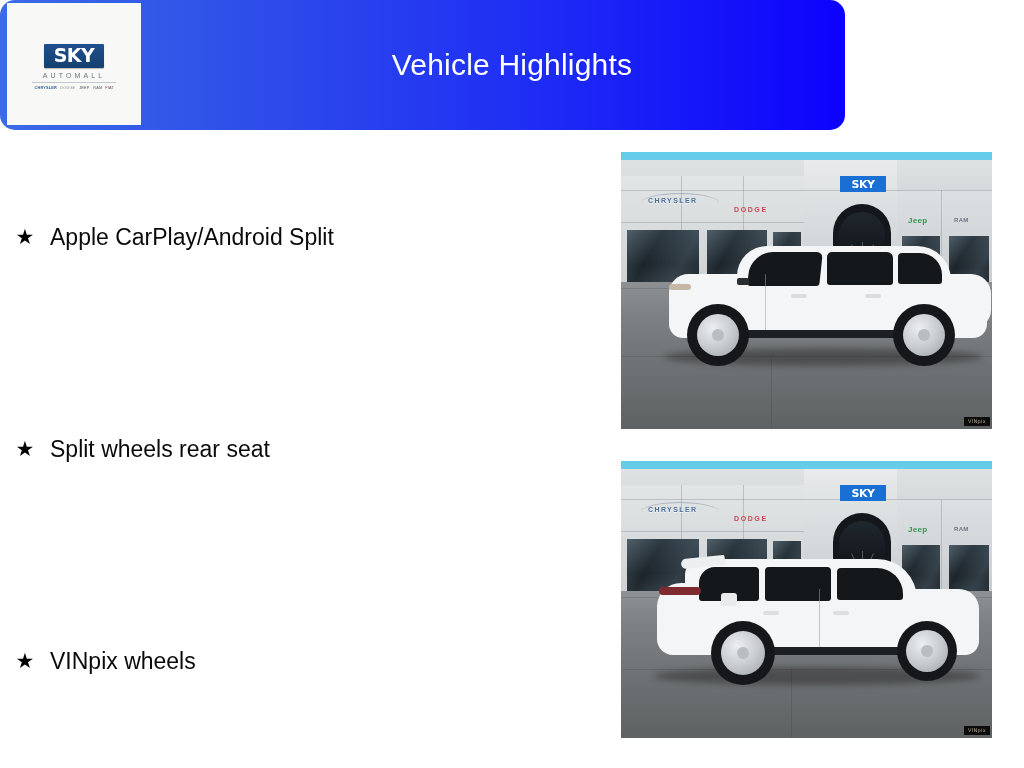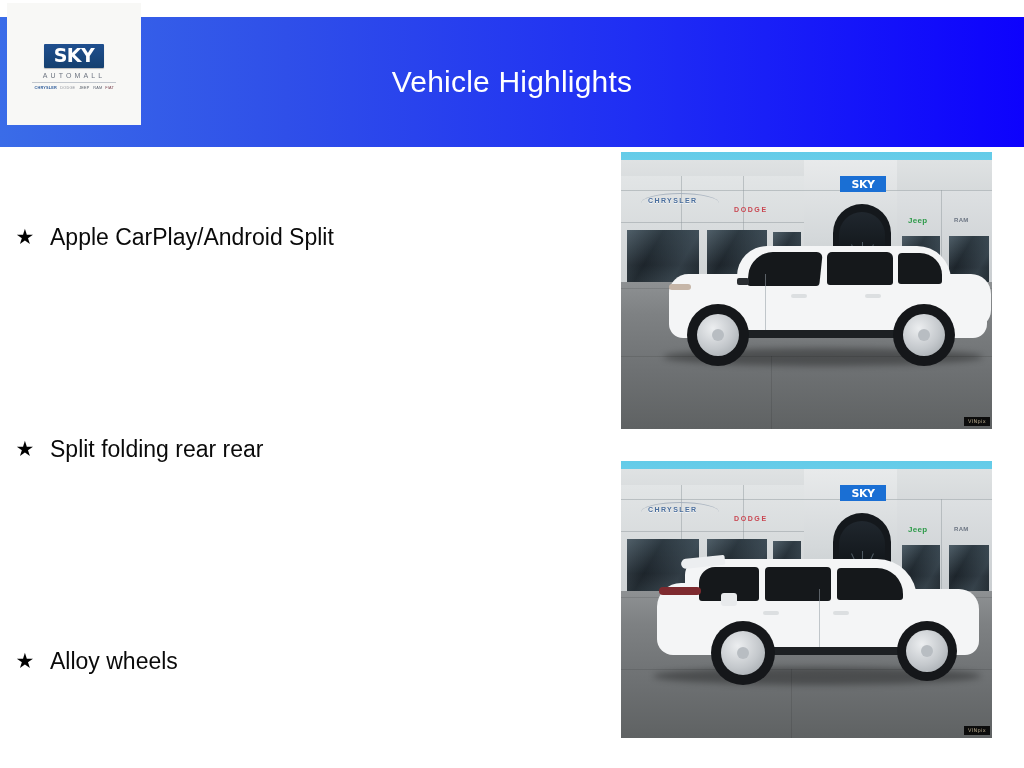--- a/index.html
+++ b/index.html
@@ -17,24 +17,25 @@
     position: relative;
     width: 1024px;
     height: 768px;
     background: #ffffff;
   }
 
   
   #header-bar {
     position: absolute;
     left: 0;
-    top: 17px;
-    width: 1024px;
+    top: 0;
+    width: 845px;
     height: 130px;
     background: linear-gradient(90deg, #3a6ce8 0%, #2f4fe9 28%, #1f2ef4 62%, #0d02fd 100%);
+    border-radius: 15px;
   }
 
   #header-title {
     position: absolute;
     left: 0;
     top: 0;
     width: 1024px;
     height: 130px;
     display: flex;
     align-items: center;
@@ -467,26 +468,26 @@
 
   <div id="bullet-list">
 
     <div class="bullet-row" data-index="0">
       <span class="bullet-star">★</span>
       <span class="bullet-text">Apple CarPlay/Android Split</span>
     </div>
 
     <div class="bullet-row" data-index="1">
       <span class="bullet-star">★</span>
-      <span class="bullet-text">Split folding rear rear</span>
+      <span class="bullet-text">Split wheels rear seat</span>
     </div>
 
     <div class="bullet-row" data-index="2">
       <span class="bullet-star">★</span>
-      <span class="bullet-text">Alloy wheels</span>
+      <span class="bullet-text">VINpix wheels</span>
     </div>
 
   </div>
 
   <div class="photo" id="photo-1">
     <div class="ph-sky">
       <div class="ph-cloud c1"></div>
       <div class="ph-cloud c2"></div>
       <div class="ph-cloud c3"></div>
     </div>

